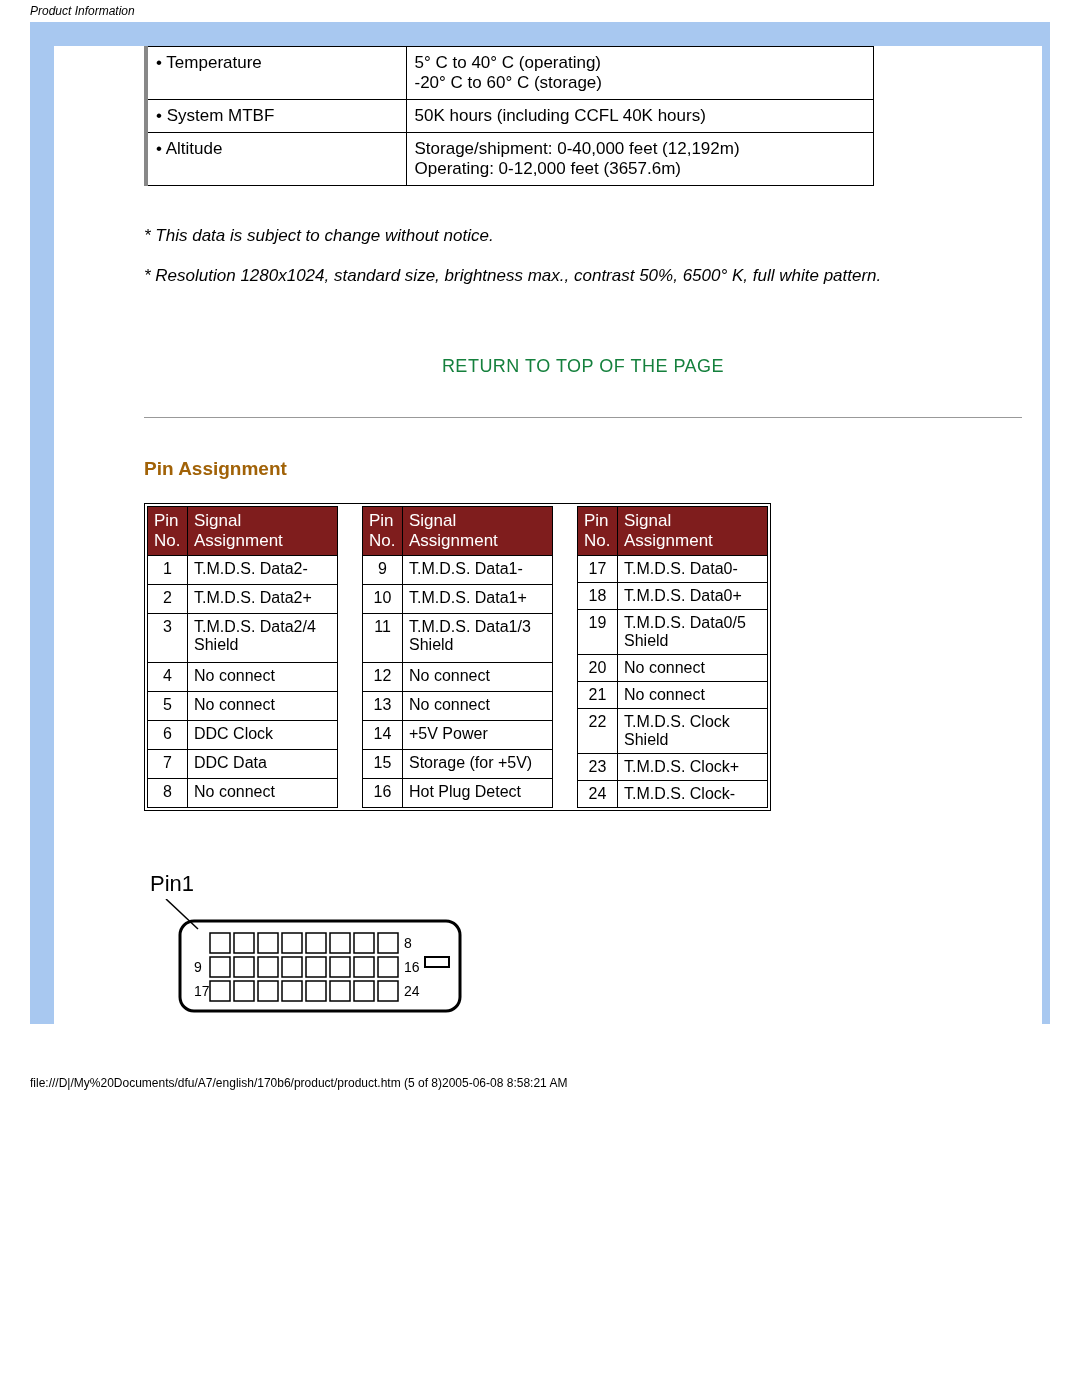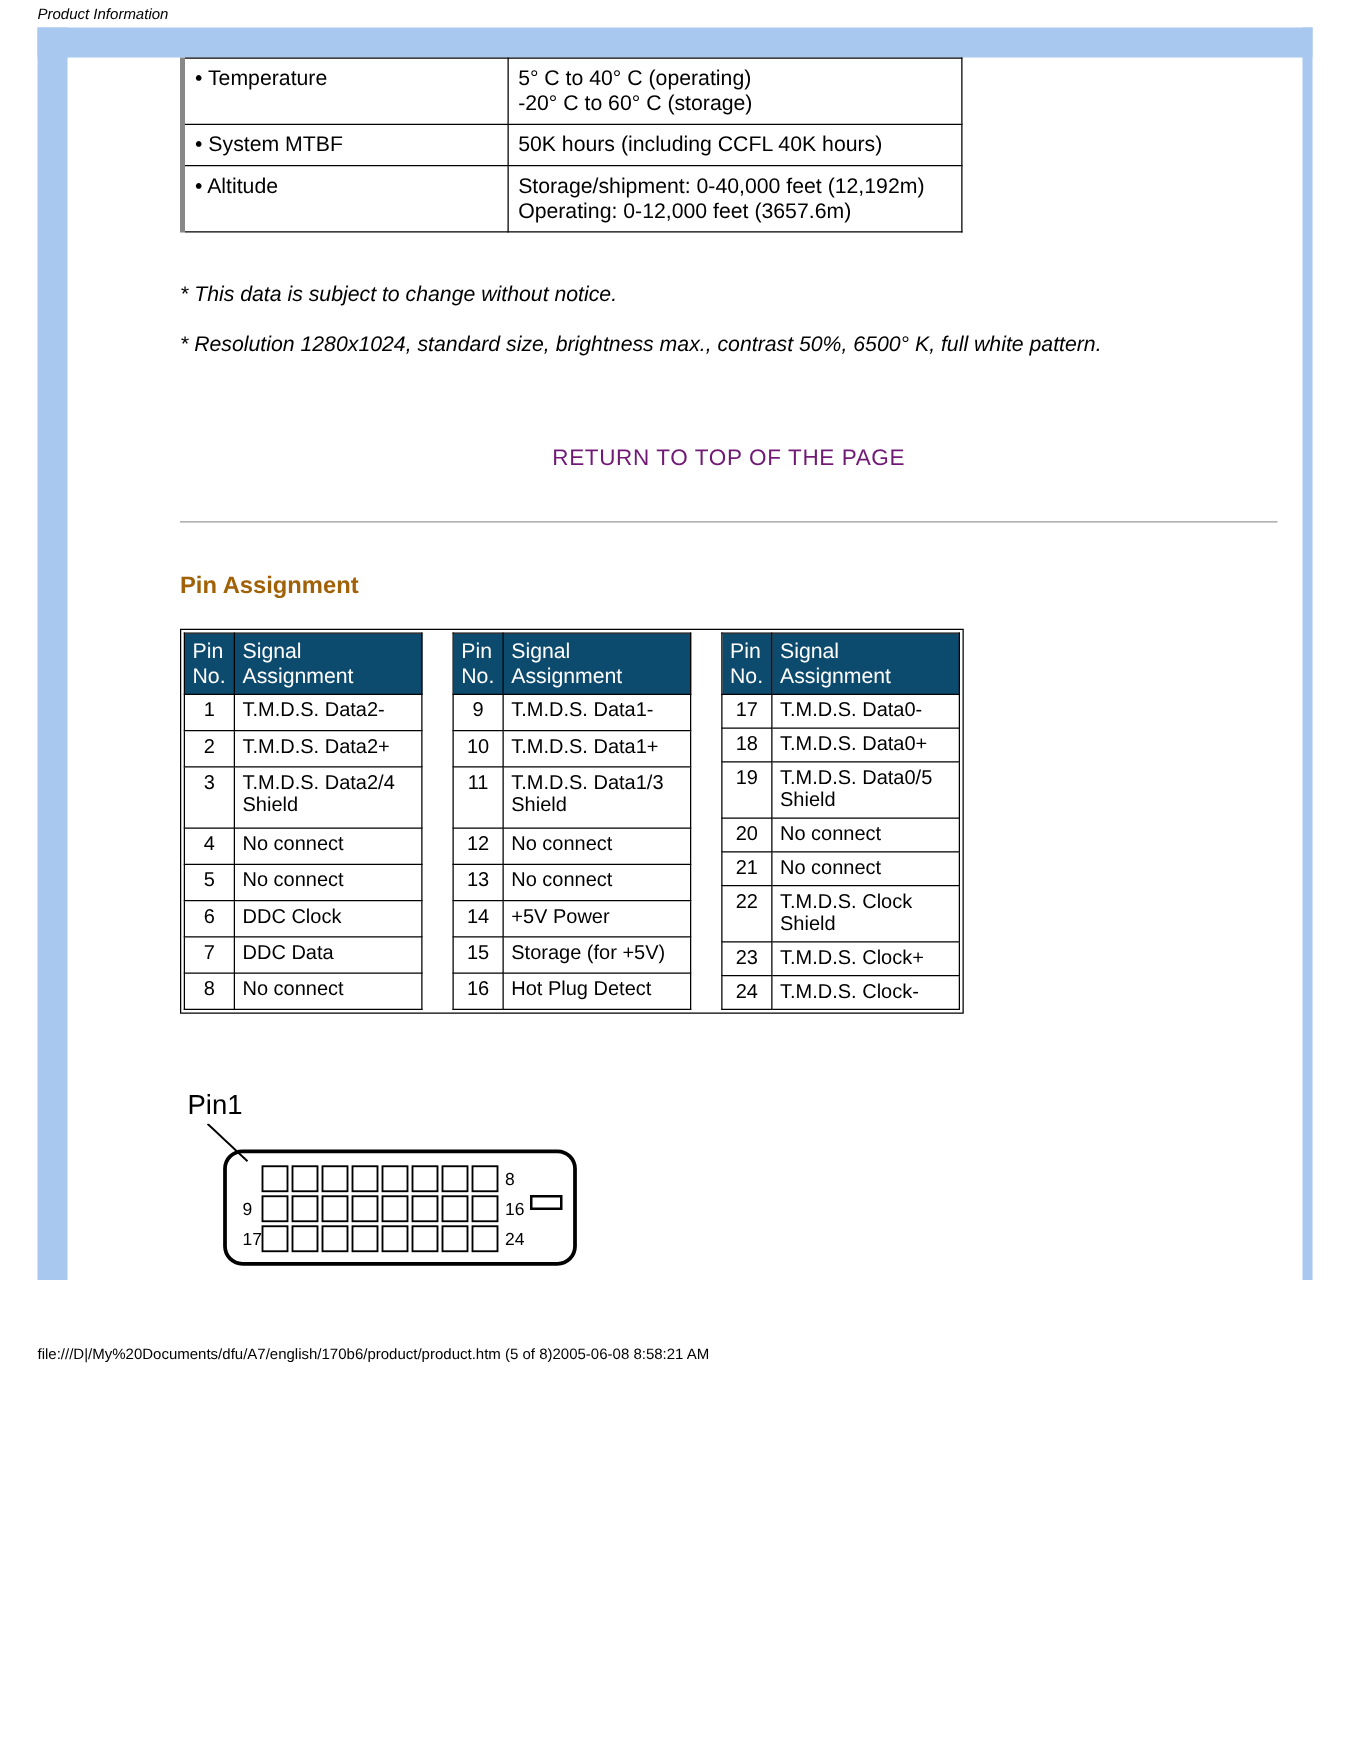--- a/index.html
+++ b/index.html
@@ -1,31 +1,31 @@
 <!DOCTYPE html>
 <html><head>
 <meta charset="utf-8">
 <style>
 * { margin: 0; padding: 0; box-sizing: border-box; }
 body { font-family: Arial, Helvetica, sans-serif; font-size: 17px; background: #fff; color: #000; width: 1080px; }
 .page-header { font-size: 12px; padding: 4px 0 4px 30px; font-style: italic; }
 .frame { margin: 0 30px; border-top: 24px solid #a8c8f0; border-left: 24px solid #a8c8f0; border-right: 8px solid #a8c8f0; padding: 0 20px 0 90px; }
-.spec-table { border-collapse: collapse; width: 626px; margin-bottom: 40px; border-left: 4px solid #888; }
+.spec-table { border-collapse: collapse; width: 730px; margin-bottom: 40px; border-left: 4px solid #888; }
 .spec-table td { border: 1px solid #000; padding: 6px 8px; vertical-align: top; }
 .spec-table td:first-child { width: 260px; }
 .notes { font-style: italic; margin-bottom: 70px; }
 .notes p { margin-bottom: 20px; }
 .return-link { text-align: center; margin-bottom: 40px; }
-.return-link a { color: #701a75; font-variant: small-caps; text-decoration: none; font-size: 18px; letter-spacing: .5px; }
+.return-link a { color: #15803d; font-variant: small-caps; text-decoration: none; font-size: 18px; letter-spacing: .5px; }
 hr { border: none; border-top: 1px solid #999; margin-bottom: 40px; }
 .section-title { color: #a16207; font-weight: bold; font-size: 19px; margin-bottom: 23px; }
 .body-text { margin-bottom: 18px; line-height: 1.3; }
 .pin-tables { display: flex; gap: 24px; border: 1px solid #000; padding: 2px; width: fit-content; margin-bottom: 60px; }
 .pin-tables table { border-collapse: collapse; }
-.pin-tables th { background: #0c4a6e; color: #fff; text-align: left; font-weight: normal; padding: 4px 6px; border: 1px solid #000; vertical-align: top; margin-left: 35px; }
+.pin-tables th { background: #7f1d1d; color: #fff; text-align: left; font-weight: normal; padding: 4px 6px; border: 1px solid #000; vertical-align: top; margin-left: 35px; }
 .pin-tables th:first-child { width: 40px; }
 .pin-tables th:last-child { width: 150px; }
 .pin-tables td { border: 1px solid #000; padding: 4px 6px; vertical-align: top; font-size: 16px; }
 .pin-tables td:first-child { text-align: center; }
 .diagram-label { font-size: 22px; margin-left: 6px; margin-bottom: 2px; }
 .connector-diagram { margin-left: 6px; margin-bottom: 40px; }
 .page-footer { font-size: 12px; padding: 12px 0 12px 30px; }
 </style>
 </head>
 <body>

